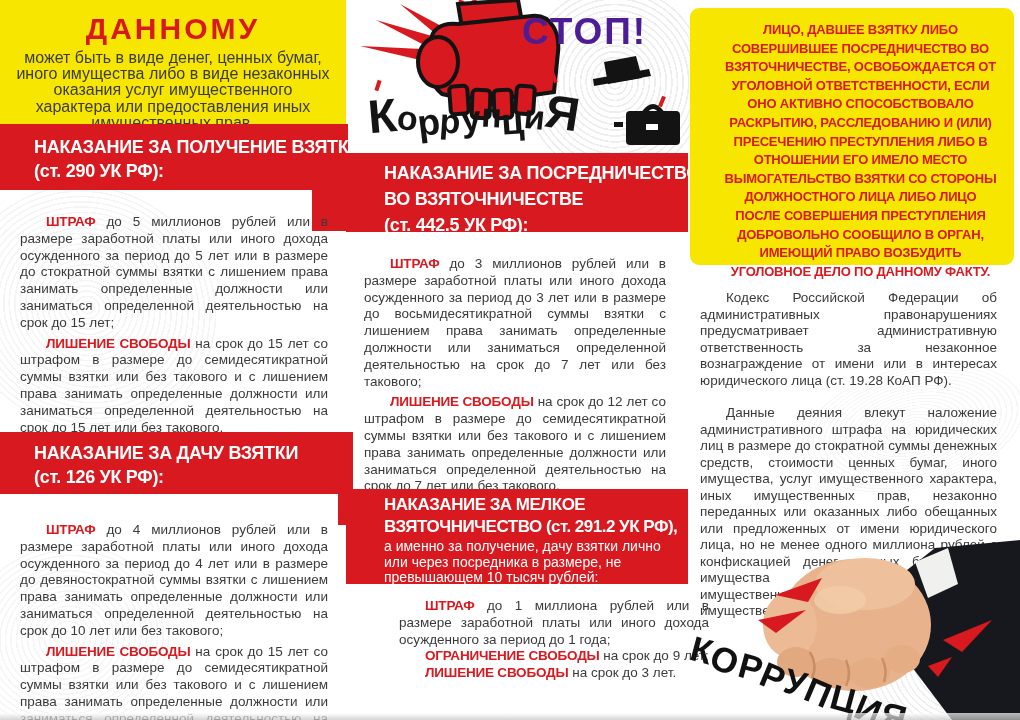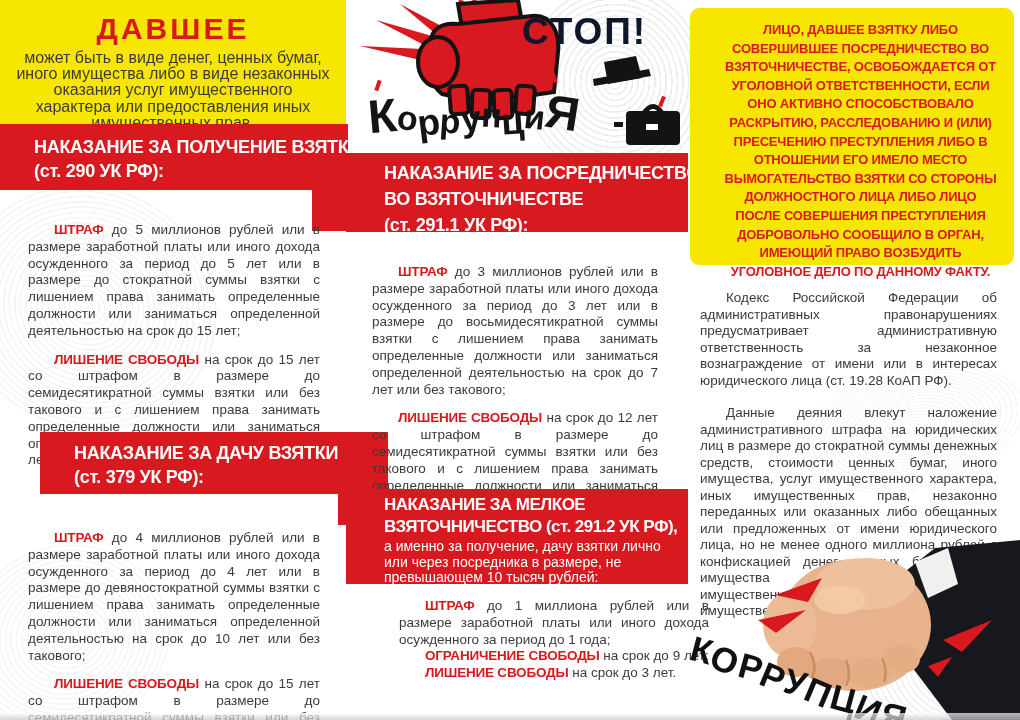--- a/index.html
+++ b/index.html
@@ -21,41 +21,41 @@
   .left-yellow{left:0;top:0;width:346px;height:124px;}
   .vz-title{left:0;top:12px;width:346px;text-align:center;color:#d8191f;
             font-size:30px;font-weight:bold;letter-spacing:3px;}
   .vz-intro{left:16px;top:50px;width:314px;text-align:center;color:#3b3b3b;
             font-size:16px;line-height:16.2px;}
 
   .band{color:#fff;}
   .band h2{margin:0;font-size:18px;line-height:24px;font-weight:bold;
            letter-spacing:-0.3px;white-space:nowrap;}
   .band-l1{left:0;top:124px;width:348px;height:66px;padding:11px 0 0 34px;box-sizing:border-box;}
-  .band-l2{left:0;top:432px;width:348px;height:62px;padding:9px 0 0 34px;box-sizing:border-box;margin-left:40px;}
+  .band-l2{left:0;top:432px;width:348px;height:62px;padding:9px 0 0 34px;box-sizing:border-box;}
   .junction{position:absolute;background:#d8191f;}
   .j1{left:312px;top:124px;width:34px;height:107px;}
   .j2{left:338px;top:432px;width:15px;height:93px;}
 
   .body-text{color:#3b3b3b;font-size:13.5px;line-height:16.8px;text-align:justify;}
-  .body-text p{margin:12px;text-indent:26px;}
+  .body-text p{margin:4px;text-indent:26px;}
   .term{color:#d8191f;font-weight:bold;letter-spacing:-0.2px;}
   .left-body1{left:16px;top:210px;width:316px;}
   .left-body2{left:16px;top:518px;width:316px;}
 
   
   .band-m1{left:346px;top:153px;width:342px;height:79px;padding:7px 0 0 38px;box-sizing:border-box;}
   .band-m1 h2{line-height:26px;}
   .mid-body1{left:360px;top:252px;width:310px;}
   .band-m2{left:346px;top:489px;width:342px;height:95px;padding:5px 0 0 38px;box-sizing:border-box;}
   .band-m2 h2{font-size:17px;line-height:22px;letter-spacing:-0.5px;}
   .band-sub{margin:1px 0 0 0;width:282px;font-size:14px;line-height:15.5px;color:#fff;}
   .mid-body2{left:360px;top:598px;width:310px;margin-left:39px;}
   .mid-body2 p{margin:0;text-indent:26px;}
-  #stop{left:522px;top:11px;width:170px;color:#0f172a;font-size:37px;font-weight:bold;
+  #stop{left:522px;top:11px;width:170px;color:#4c1d95;font-size:37px;font-weight:bold;
         letter-spacing:2px;}
 
   
   .logo-mid{left:368px;top:86px;width:310px;height:66px;color:#141414;font-weight:bold;}
   .logo-mid .ch{display:inline-block;font-size:34px;line-height:60px;}
   .logo-mid .ch:nth-child(1){font-size:47px;transform:rotate(-5deg);}
   .logo-mid .ch:nth-child(2){transform:rotate(6deg) translateY(-2px);}
   .logo-mid .ch:nth-child(3){font-size:37px;transform:rotate(-7deg) translateY(3px);}
   .logo-mid .ch:nth-child(4){transform:rotate(4deg) translateY(1px);}
   .logo-mid .ch:nth-child(5){font-size:36px;transform:rotate(-5deg) translateY(-1px);}
@@ -89,39 +89,39 @@
 
 <div class="page">
 
   <div class="fp" style="left:-45px;top:185px;width:265px;height:245px;transform:rotate(24deg);opacity:.55;"></div>
   <div class="fp" style="left:-35px;top:545px;width:205px;height:185px;transform:rotate(-12deg);opacity:.5;"></div>
   <div class="fp" style="left:520px;top:-18px;width:190px;height:200px;opacity:.9;"></div>
   <div class="fp" style="left:795px;top:365px;width:235px;height:125px;transform:rotate(-14deg);opacity:.45;"></div>
   <div class="fp" style="left:850px;top:555px;width:230px;height:210px;transform:rotate(8deg);opacity:.85;"></div>
 
   <div class="abs yellow-bg left-yellow">
-    <div class="abs vz-title">ДАВШЕЕ</div>
+    <div class="abs vz-title">ДАННОМУ</div>
     <div class="abs vz-intro">может быть в виде денег, ценных бумаг, иного имущества либо в виде незаконных оказания услуг имущественного характера или предоставления иных имущественных прав.</div>
   </div>
 
   <div class="junction j1"></div>
   <div class="abs red-bg band band-l1">
     <h2>НАКАЗАНИЕ ЗА ПОЛУЧЕНИЕ ВЗЯТКИ</h2>
     <h2>(ст. 290 УК РФ):</h2>
   </div>
 
   <div class="abs body-text left-body1">
     <p><span class="term">ШТРАФ</span><span> до 5 миллионов рублей или в размере заработной платы или иного дохода осужденного за период до 5 лет или в размере до стократной суммы взятки с лишением права занимать определенные должности или заниматься определенной деятельностью на срок до 15 лет;</span></p>
     <p><span class="term">ЛИШЕНИЕ СВОБОДЫ</span><span> на срок до 15 лет со штрафом в размере до семидесятикратной суммы взятки или без такового и с лишением права занимать определенные должности или заниматься определенной деятельностью на срок до 15 лет или без такового.</span></p>
   </div>
 
   <div class="junction j2"></div>
   <div class="abs red-bg band band-l2">
     <h2>НАКАЗАНИЕ ЗА ДАЧУ ВЗЯТКИ</h2>
-    <h2>(ст. 379 УК РФ):</h2>
+    <h2>(ст. 126 УК РФ):</h2>
   </div>
 
   <div class="abs body-text left-body2">
     <p><span class="term">ШТРАФ</span><span> до 4 миллионов рублей или в размере заработной платы или иного дохода осужденного за период до 4 лет или в размере до девяностократной суммы взятки с лишением права занимать определенные должности или заниматься определенной деятельностью на срок до 10 лет или без такового;</span></p>
     <p><span class="term">ЛИШЕНИЕ СВОБОДЫ</span><span> на срок до 15 лет со штрафом в размере до семидесятикратной суммы взятки или без такового и с лишением права занимать определенные должности или заниматься определенной деятельностью на срок до 10 лет или без такового.</span></p>
   </div>
 
   <svg class="abs" style="left:346px;top:0;" width="344" height="158" viewBox="0 0 344 158">
 
     <g fill="#d8191f">
@@ -157,21 +157,21 @@
 
   <div class="abs" id="stop">СТОП!</div>
   <div class="abs logo-mid"><span class="ch">К</span><span class="ch">о</span><span class="ch">р</span><span class="ch">р</span><span class="ch">у</span><span class="ch">п</span><span class="ch">ц</span><span class="ch">и</span><span class="ch">Я</span></div>
   <div class="tick" style="left:376px;top:80px;transform:rotate(18deg);"></div>
   <div class="tick" style="left:552px;top:72px;transform:rotate(-20deg);"></div>
   <div class="tick" style="left:660px;top:96px;transform:rotate(22deg);"></div>
 
   <div class="abs red-bg band band-m1">
     <h2>НАКАЗАНИЕ ЗА ПОСРЕДНИЧЕСТВО</h2>
     <h2>ВО ВЗЯТОЧНИЧЕСТВЕ</h2>
-    <h2>(ст. 291.1 УК РФ):</h2>
+    <h2>(ст. 442.5 УК РФ):</h2>
   </div>
 
   <div class="abs body-text mid-body1">
     <p><span class="term">ШТРАФ</span><span> до 3 миллионов рублей или в размере заработной платы или иного дохода осужденного за период до 3 лет или в размере до восьмидесятикратной суммы взятки с лишением права занимать определенные должности или заниматься определенной деятельностью на срок до 7 лет или без такового;</span></p>
     <p><span class="term">ЛИШЕНИЕ СВОБОДЫ</span><span> на срок до 12 лет со штрафом в размере до семидесятикратной суммы взятки или без такового и с лишением права занимать определенные должности или заниматься определенной деятельностью на срок до 7 лет или без такового.</span></p>
   </div>
 
   <div class="abs red-bg band band-m2">
     <h2>НАКАЗАНИЕ ЗА МЕЛКОЕ</h2>
     <h2>ВЗЯТОЧНИЧЕСТВО (ст. 291.2 УК РФ),</h2>

